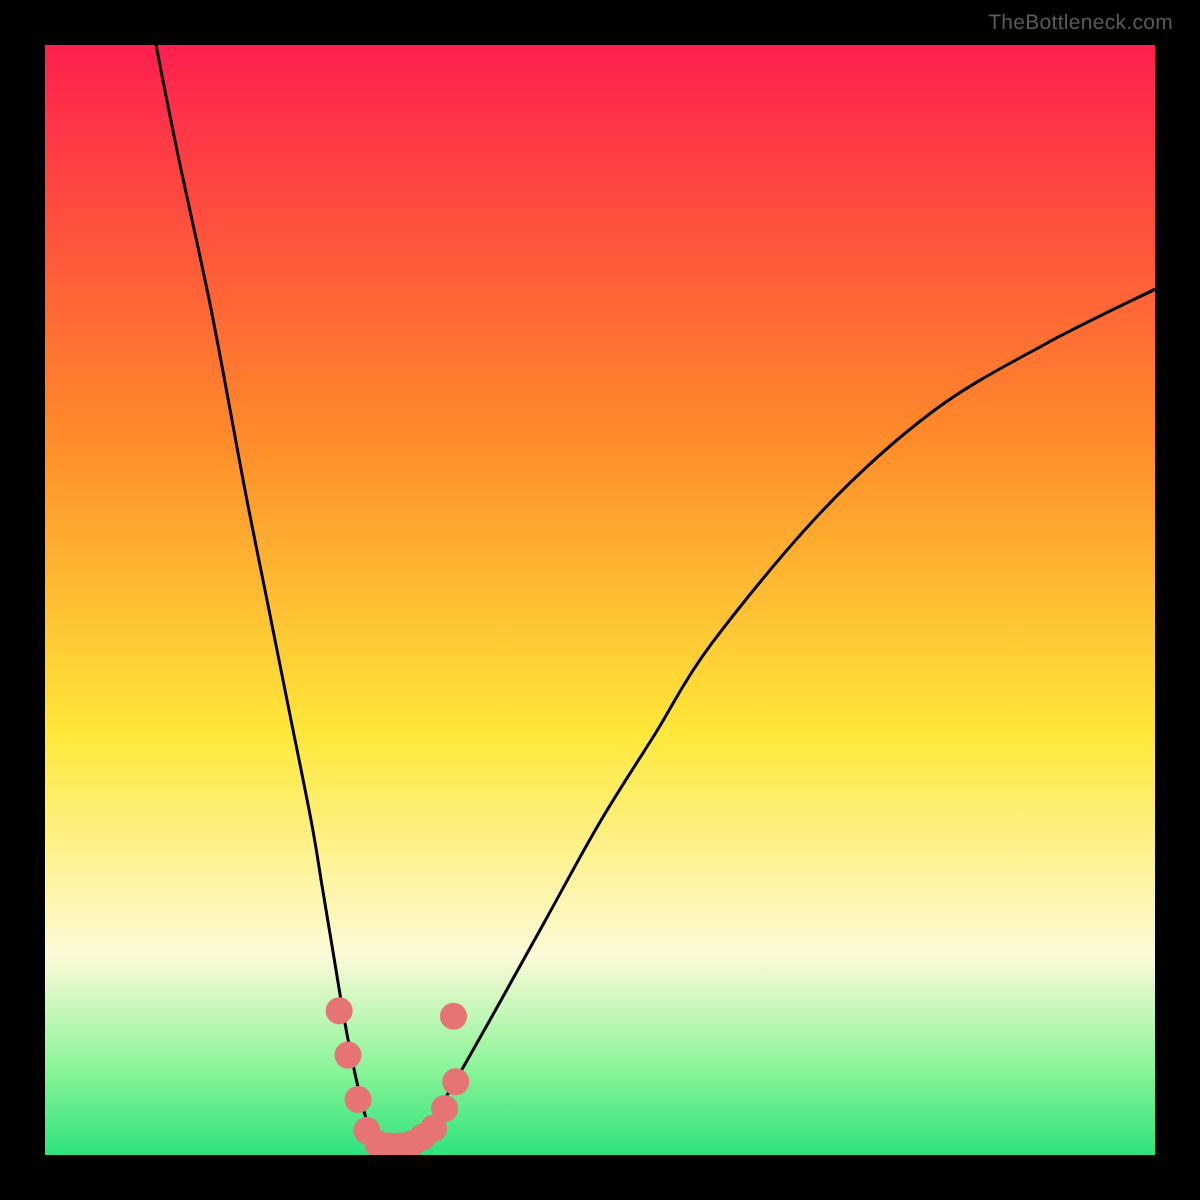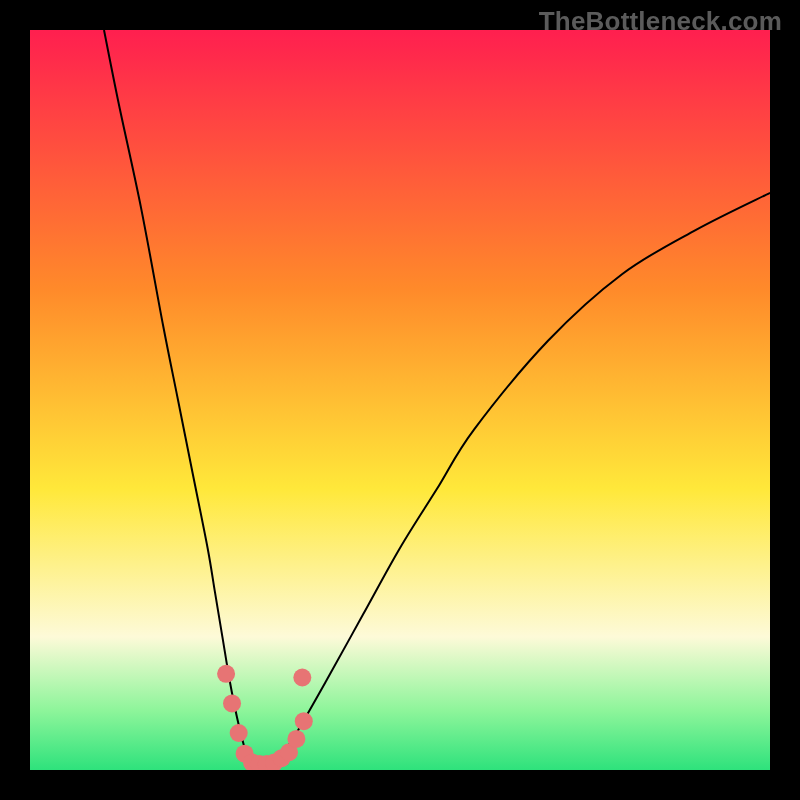--- a/index.html
+++ b/index.html
@@ -15,22 +15,22 @@
     position: relative;
     width: 800px;
     height: 800px;
     background: #000;
   }
   .watermark {
     position: absolute;
     top: 6px;
     right: 18px;
     color: #5b5b5b;
-    font-size: 26px;
-    font-weight: 700;
+    font-size: 14px;
+    font-weight: 400;
     letter-spacing: 0.2px;
     z-index: 5;
   }
   .plot-area {
     position: absolute;
     left: 30px;
     top: 30px;
     width: 740px;
     height: 740px;
     overflow: hidden;

